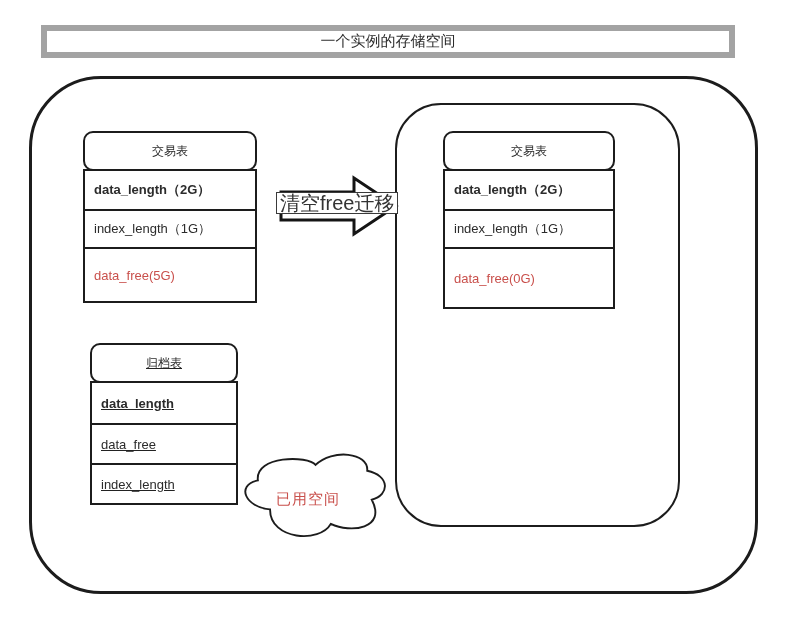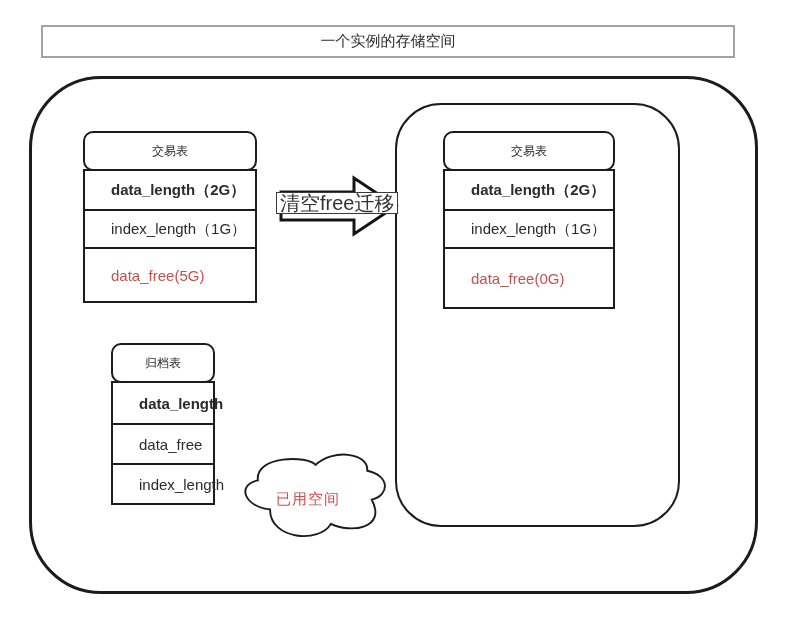--- a/index.html
+++ b/index.html
@@ -14,21 +14,21 @@
     height: 625px;
     background: #ffffff;
     overflow: hidden;
     color: #222;
   }
   
   .title-box {
     position: absolute;
     left: 41px; top: 25px;
     width: 694px; height: 33px;
-    border: 2px solid #a3a3a3;
+    border: 6px solid #a3a3a3;
     background: #fff;
     display: flex;
     align-items: center;
     justify-content: center;
     font-size: 15px;
     color: #2b2b2b;
     box-sizing: border-box;
   }
   
   .outer-box {
@@ -67,31 +67,31 @@
     box-sizing: border-box;
   }
   .tbl-row {
     position: relative;
     z-index: 1;
     margin-top: -2px;
     border: 2px solid #1c1c1c;
     background: #fff;
     display: flex;
     align-items: center;
-    padding-left: 26px;
-    font-size: 15px;
+    padding-left: 9px;
+    font-size: 13px;
     color: #2b2b2b;
     box-sizing: border-box;
   }
   .tbl-row.bold { font-weight: 700; }
   .tbl-row.red  { color: var(--accent-red, #c9504c); }
 
   .tbl-left  { left: 83px;  top: 131px; width: 174px; }
   .tbl-right { left: 443px; top: 131px; width: 172px; }
-  .tbl-arch  { left: 111px; top: 343px; width: 104px; }
+  .tbl-arch  { left: 90px; top: 343px; width: 148px; text-decoration: underline; }
 
   
   .arrow-svg {
     position: absolute;
     left: 279px; top: 175px;
     z-index: 3;
     overflow: visible;
   }
   .arrow-label {
     position: absolute;

